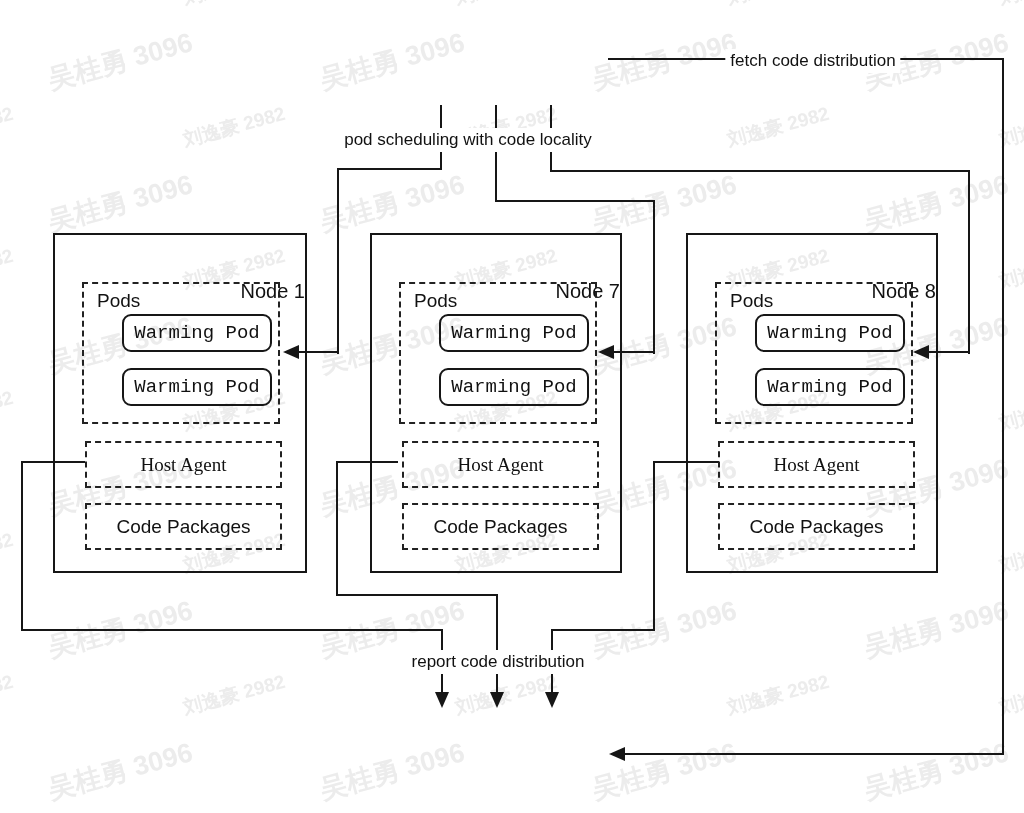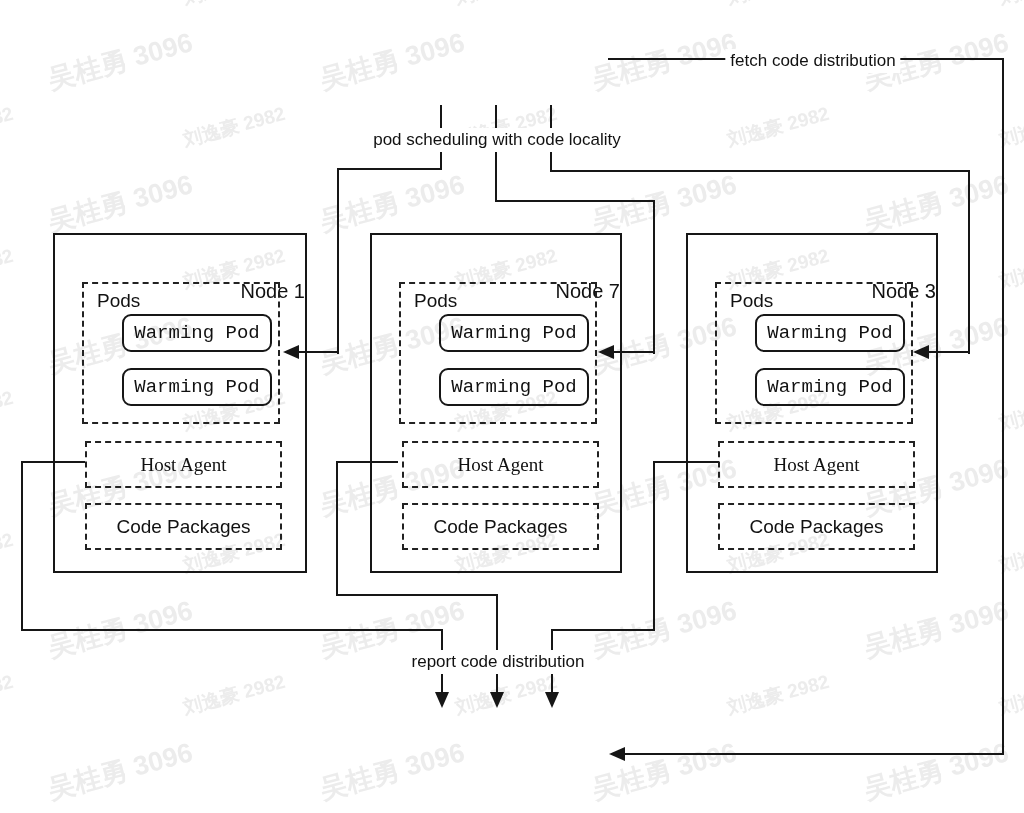--- a/index.html
+++ b/index.html
@@ -176,36 +176,36 @@
       </div>
       <div class="dashed inner host">
         <span>Host Agent</span>
       </div>
       <div class="dashed inner pkg">
         <span>Code Packages</span>
       </div>
     </div>
 
     <div class="box" style="left:686px;top:233px;width:252px;height:340px">
-      <div class="node-label">Node 3</div>
+      <div class="node-label">Node 8</div>
       <div class="dashed pods">
         <div class="pods-label">Pods</div>
       </div>
       <div class="wpod" style="top:79px">
         <span>Warming Pod</span>
       </div>
       <div class="wpod" style="top:133px">
         <span>Warming Pod</span>
       </div>
       <div class="dashed inner host">
         <span>Host Agent</span>
       </div>
       <div class="dashed inner pkg">
         <span>Code Packages</span>
       </div>
     </div>
 
-    <div class="edge-label" style="left:497px;top:128px">pod scheduling with code locality</div>
+    <div class="edge-label" style="left:468px;top:128px">pod scheduling with code locality</div>
     <div class="edge-label" style="left:498px;top:650px">report code distribution</div>
     <div class="edge-label" style="left:813px;top:49px">fetch code distribution</div>
 
   </div>
 </div>
 
 </body></html>

